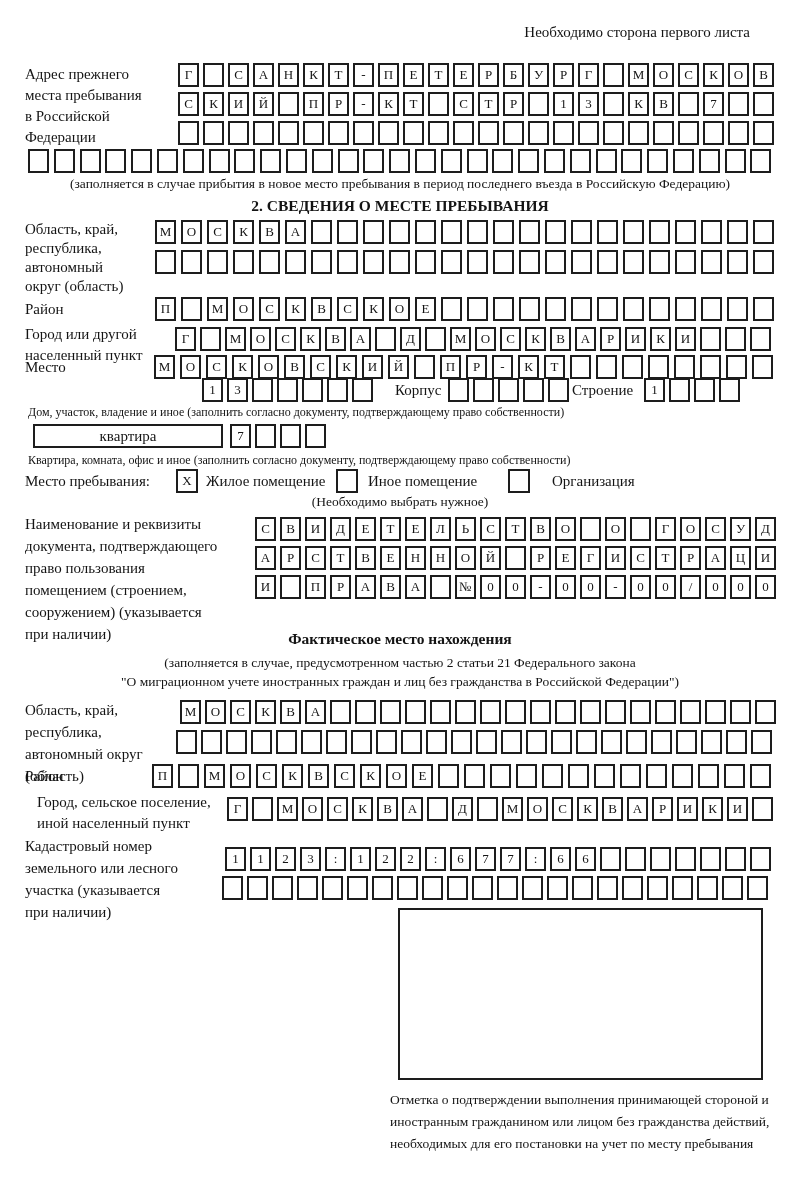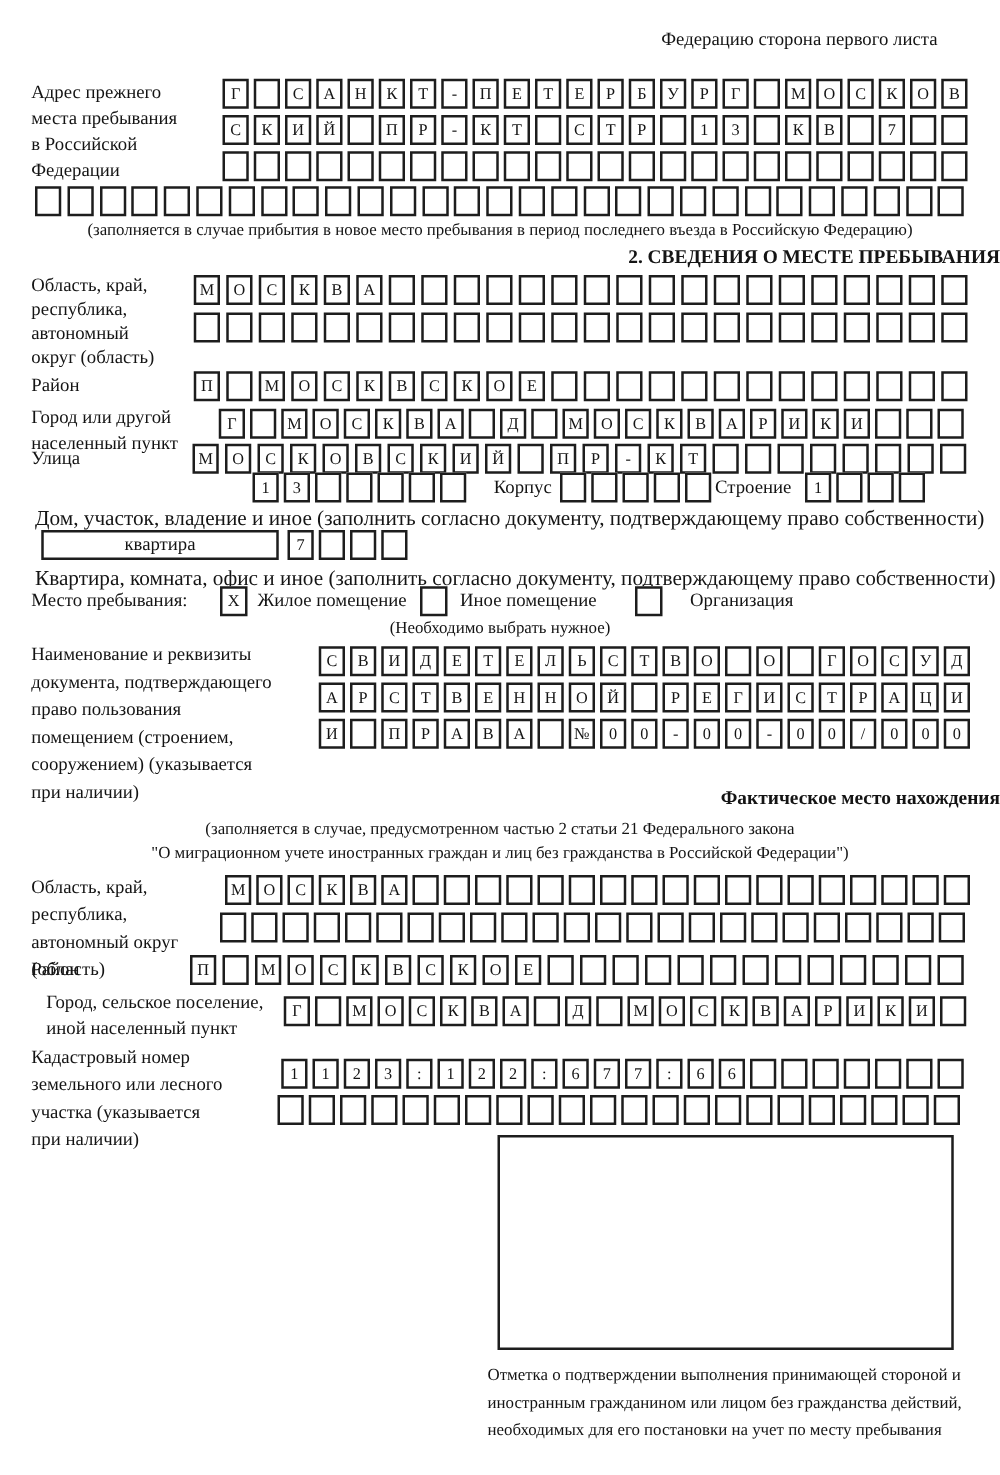--- a/index.html
+++ b/index.html
@@ -4,41 +4,41 @@
 <style>
   *{box-sizing:border-box}
   html,body{margin:0;padding:0;background:#ffffff}
   .page{position:relative;width:800px;height:1180px;background:#ffffff;
         font-family:"Liberation Serif","DejaVu Serif",serif;color:#141414;overflow:hidden}
   .abs{position:absolute}
   .lbl{position:absolute;font-size:15px;line-height:20px;white-space:pre-line}
   .lbl.lh19{line-height:19px}
   .lbl.lh21{line-height:21px}
   .lbl.lh22{line-height:22px}
-  .title{position:absolute;left:0;width:800px;text-align:right;font-weight:bold;font-size:15.5px}
+  .title{position:absolute;left:0;width:800px;text-align:center;font-weight:bold;font-size:15.5px}
   .note-c{position:absolute;left:0;width:800px;text-align:center;font-size:13.5px}
-  .note-l{position:absolute;font-size:17px}
+  .note-l{position:absolute;font-size:12px}
   .cellrow{position:absolute;display:flex;gap:4px}
   .cellrow.g5{gap:5px}
   .cellrow.g48{gap:4.8px}
   .cell{flex:none;width:21px;height:24px;border:2px solid #1d1d1d;background:#fff;
         display:flex;align-items:center;justify-content:center;font-size:13px}
   .wbox{position:absolute;height:24px;border:2px solid #1d1d1d;background:#fff;
         display:flex;align-items:center;justify-content:center;font-size:15px}
   .ckbox{position:absolute;width:22px;height:24px;border:2px solid #1d1d1d;background:#fff;
          display:flex;align-items:center;justify-content:center;font-size:13px}
   .stamp{position:absolute;border:2px solid #1d1d1d;background:#fff}
   .caption{position:absolute;text-align:left;font-size:13.5px;line-height:22px}
 </style>
 </head>
 <body>
 
 <div class="page">
 
-  <div class="abs" style="left:420px;top:24px;width:330px;text-align:right;font-size:15px">Федерацию сторона первого листа</div>
+  <div class="abs" style="left:420px;top:24px;width:330px;text-align:right;font-size:15px">Необходимо сторона первого листа</div>
 
   <div class="lbl lh21" style="left:25px;top:64px;width:150px">Адрес прежнего
 места пребывания
 в Российской
 Федерации</div>
   <div class="cellrow" style="left:178px;top:63px">
       <span class="cell">Г</span>
       <span class="cell"></span>
       <span class="cell">С</span>
       <span class="cell">А</span>
@@ -257,21 +257,21 @@
       <span class="cell">А</span>
       <span class="cell">Р</span>
       <span class="cell">И</span>
       <span class="cell">К</span>
       <span class="cell">И</span>
       <span class="cell"></span>
       <span class="cell"></span>
       <span class="cell"></span>
     </div>
 
-  <div class="lbl" style="left:25px;top:357px">Улица</div>
+  <div class="lbl" style="left:25px;top:357px">Место</div>
   <div class="cellrow g5" style="left:154px;top:355px">
       <span class="cell">М</span>
       <span class="cell">О</span>
       <span class="cell">С</span>
       <span class="cell">К</span>
       <span class="cell">О</span>
       <span class="cell">В</span>
       <span class="cell">С</span>
       <span class="cell">К</span>
       <span class="cell">И</span>

